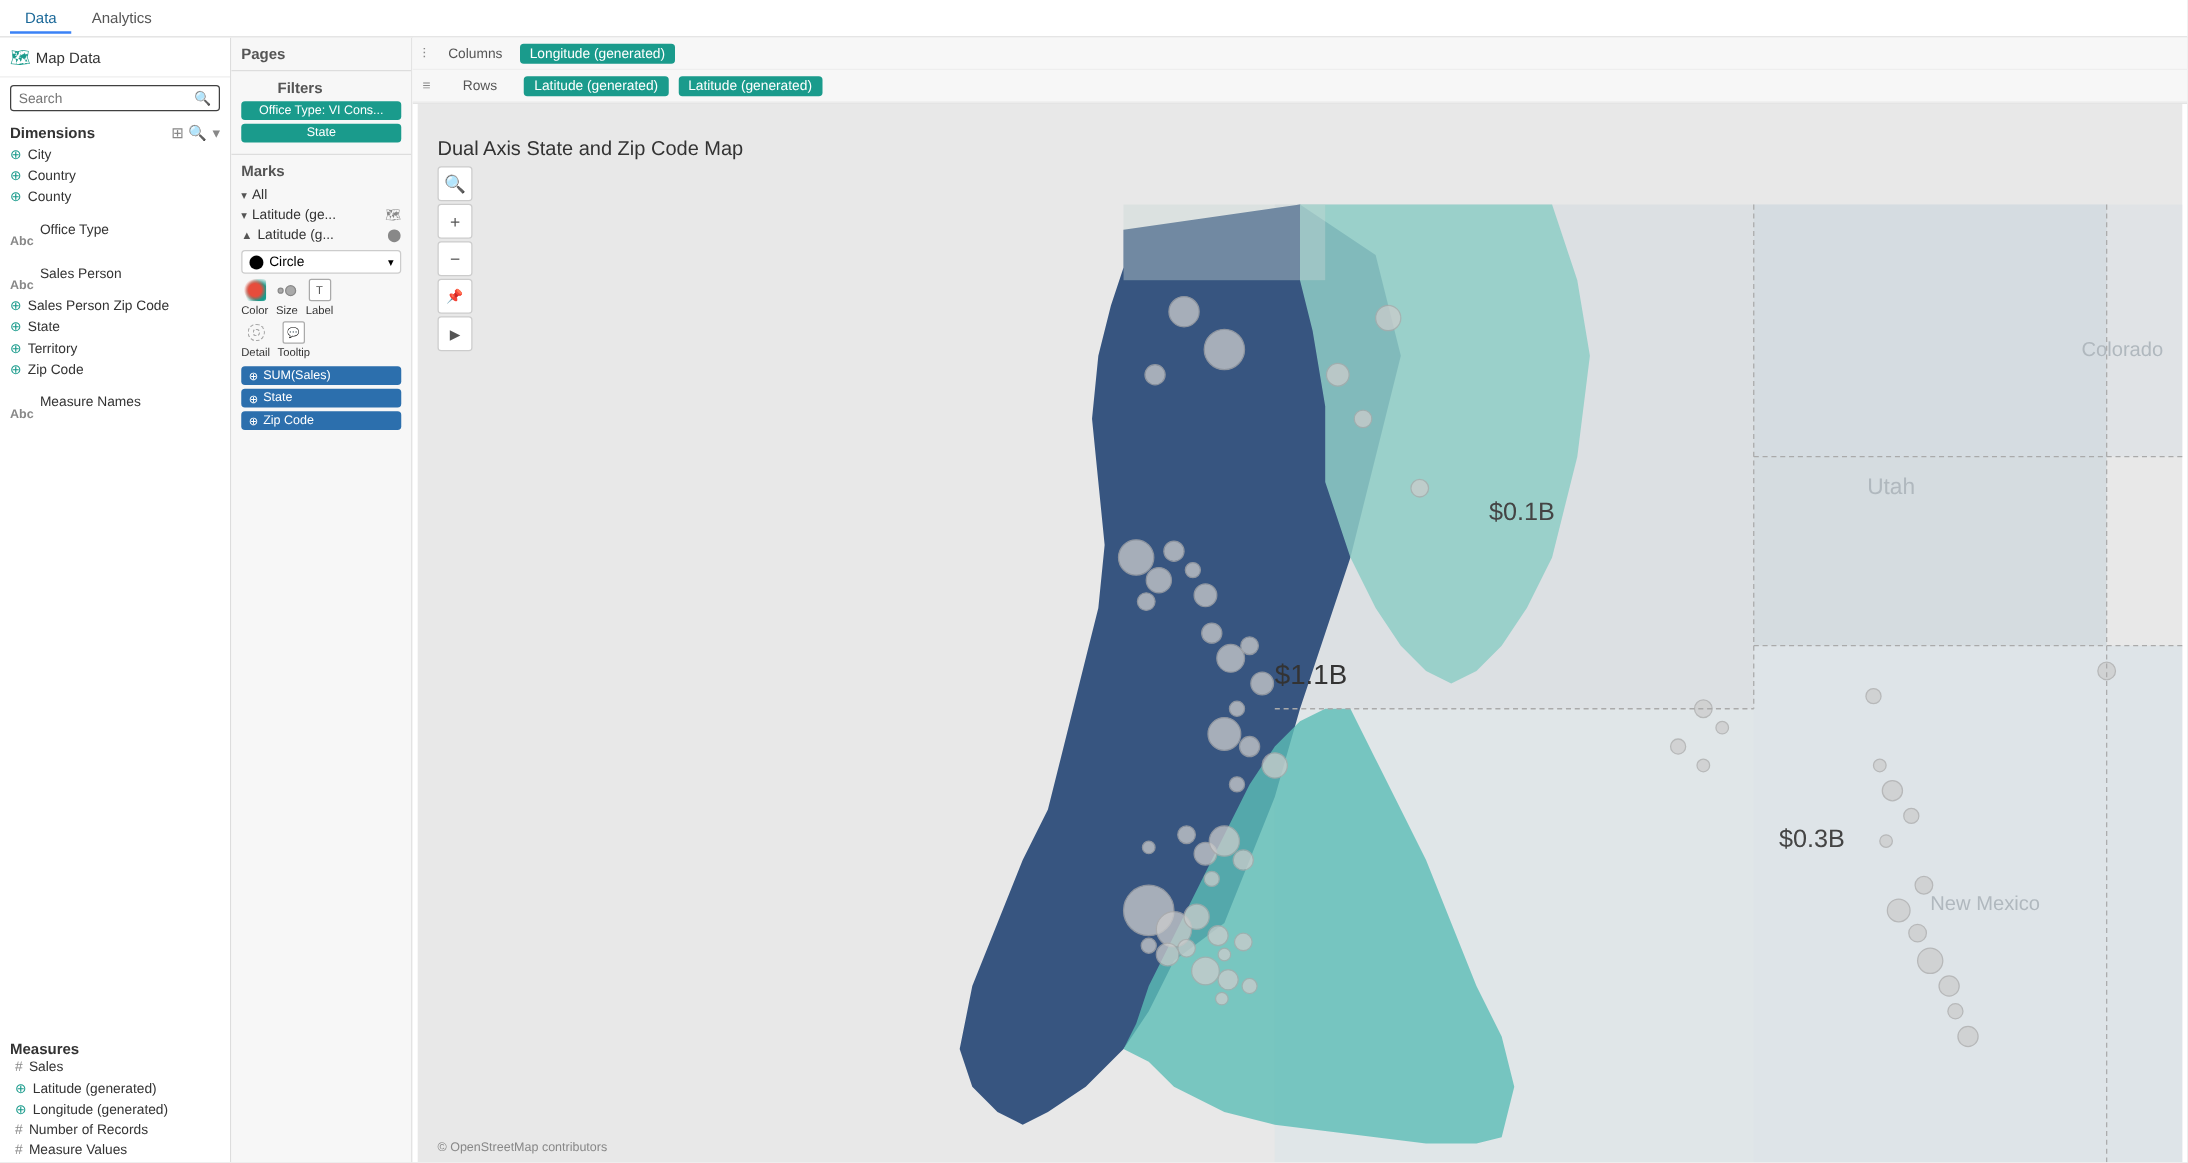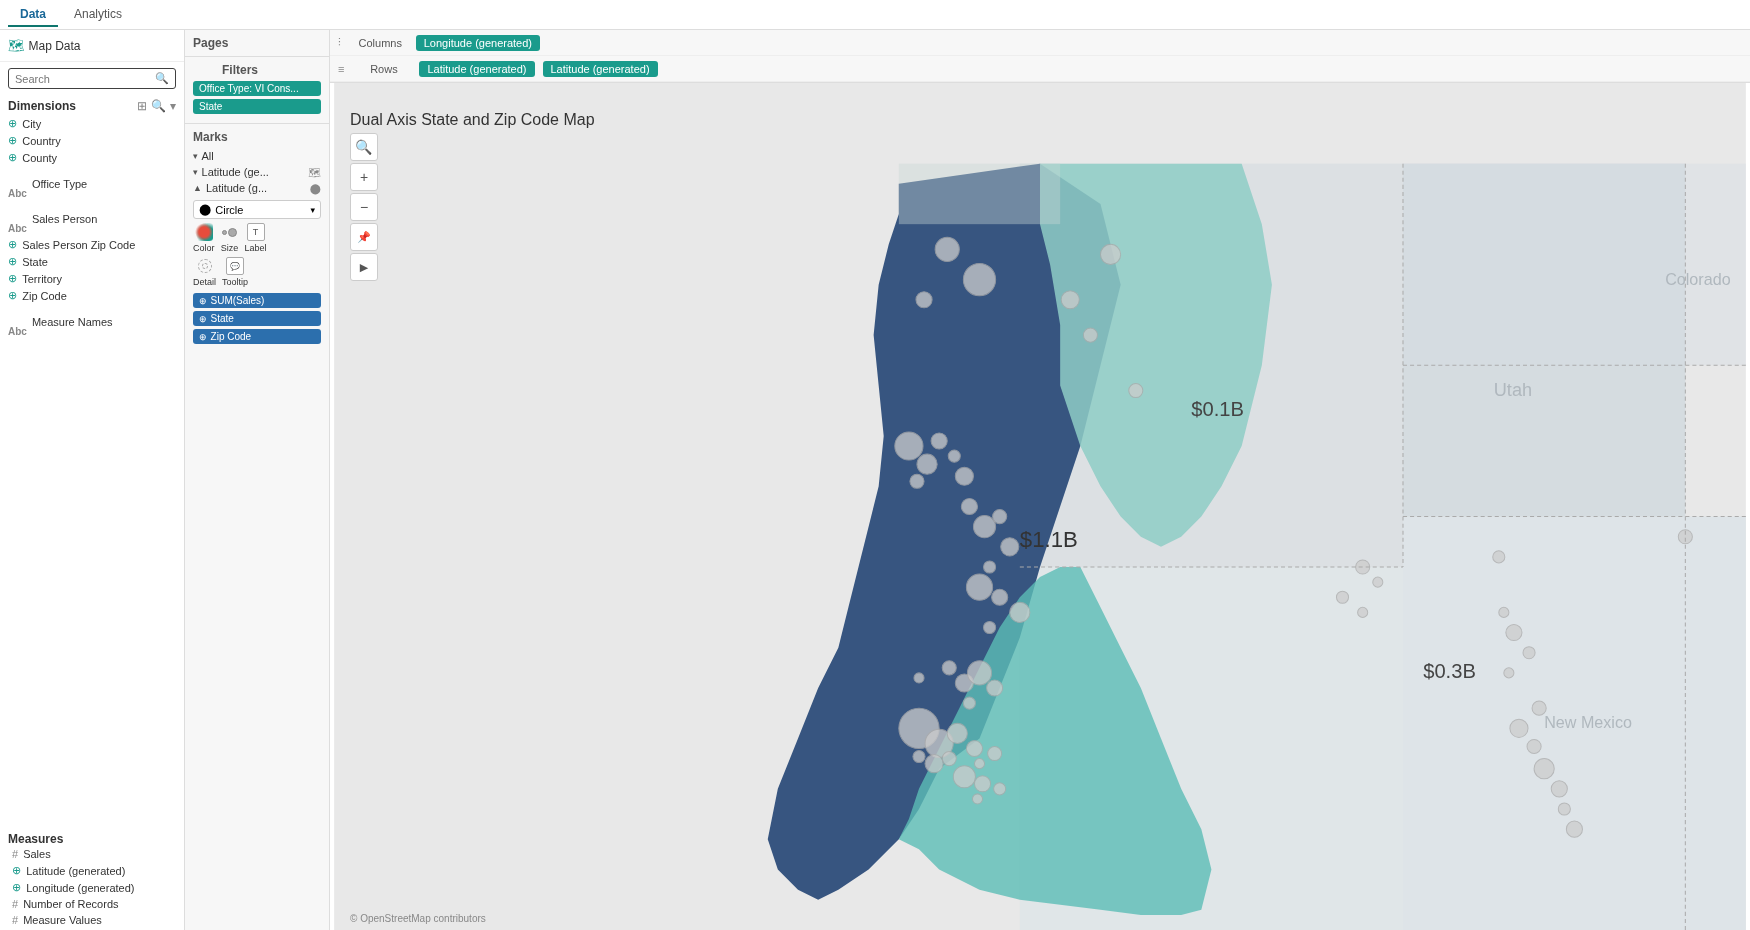--- a/index.html
+++ b/index.html
@@ -1,21 +1,21 @@
 <!DOCTYPE html>
 <html><head>
   <meta charset="utf-8">
   <style>
     * { margin: 0; padding: 0; box-sizing: border-box; }
     body { font-family: 'Segoe UI', Arial, sans-serif; font-size: 12px; background: #f0f0f0; display: flex; flex-direction: column; height: 930px; width: 1750px; overflow: hidden; }
 
     
     .top-bar { display: flex; align-items: center; height: 30px; background: #fff; border-bottom: 1px solid #ddd; padding: 0 8px; gap: 4px; }
     .tab { padding: 4px 12px; font-size: 12px; cursor: pointer; border-bottom: 2px solid transparent; }
-    .tab.active { border-bottom: 2px solid #0f766e; color: #1a6898; font-weight: 700; }
+    .tab.active { border-bottom: 2px solid #3b82f6; color: #1a6898; font-weight: 400; }
     .tab-analytics { color: #555; }
 
     
     .main-layout { display: flex; flex: 1; overflow: hidden; }
 
     
     .left-panel { width: 185px; background: #fff; border-right: 1px solid #ddd; display: flex; flex-direction: column; overflow: hidden; }
     .left-panel-top { padding: 6px 8px; border-bottom: 1px solid #eee; }
     .map-data-row { display: flex; align-items: center; gap: 4px; color: #333; font-size: 12px; cursor: pointer; padding: 2px 0; }
     .search-box { display: flex; align-items: center; border: 1px solid #404040; border-radius: 3px; padding: 3px 6px; margin: 6px 8px; }
@@ -31,21 +31,21 @@
     .measures-section { padding: 6px 8px 2px 8px; }
     .measures-title { font-weight: 700; font-size: 12px; color: #333; margin-bottom: 0; }
     .measure-item { display: flex; align-items: center; gap: 5px; padding: 2px 4px; font-size: 11px; color: #333; cursor: pointer; }
 
     
     .middle-panel { width: 145px; background: #f7f7f7; border-right: 1px solid #ddd; display: flex; flex-direction: column; overflow: hidden; }
     .pages-section { padding: 6px 8px; border-bottom: 1px solid #ddd; }
     .pages-title { font-weight: 700; font-size: 12px; color: #555; }
     .filters-section { padding: 6px 8px; border-bottom: 1px solid #ddd; }
     .filters-title { font-weight: 700; font-size: 12px; color: #555; margin-bottom: 4px; padding-left: 29px; }
-    .filter-pill { background: #1a9b8c; color: #fff; border-radius: 3px; padding: 2px 6px; font-size: 10px; margin-bottom: 3px; cursor: pointer; display: block; white-space: nowrap; overflow: hidden; text-overflow: ellipsis; max-width: 130px; }
+    .filter-pill { background: #1a9b8c; color: #fff; border-radius: 3px; padding: 2px 6px; font-size: 10px; margin-bottom: 3px; cursor: pointer; display: block; white-space: nowrap; overflow: hidden; text-overflow: ellipsis; max-width: 130px; text-align: center; }
     .filter-pill-state { background: #1a9b8c; }
     .marks-section { padding: 6px 8px; flex: 1; }
     .marks-title { font-weight: 700; font-size: 12px; color: #555; margin-bottom: 4px; }
     .marks-all { display: flex; align-items: center; gap: 4px; font-size: 11px; color: #333; padding: 2px 0; }
     .marks-lat { display: flex; align-items: center; gap: 4px; font-size: 11px; color: #333; padding: 2px 0; }
     .marks-chevron { font-size: 9px; color: #555; }
     .marks-lat-item { display: flex; align-items: center; gap: 4px; font-size: 11px; color: #333; padding: 2px 0; }
     .mark-type-select { display: flex; align-items: center; gap: 4px; border: 1px solid #ccc; border-radius: 3px; padding: 2px 5px; background: #fff; margin: 4px 0; font-size: 11px; cursor: pointer; }
     .marks-icons-row { display: flex; gap: 6px; margin: 4px 0; }
     .mark-icon-btn { display: flex; flex-direction: column; align-items: center; font-size: 9px; color: #333; cursor: pointer; gap: 2px; }

